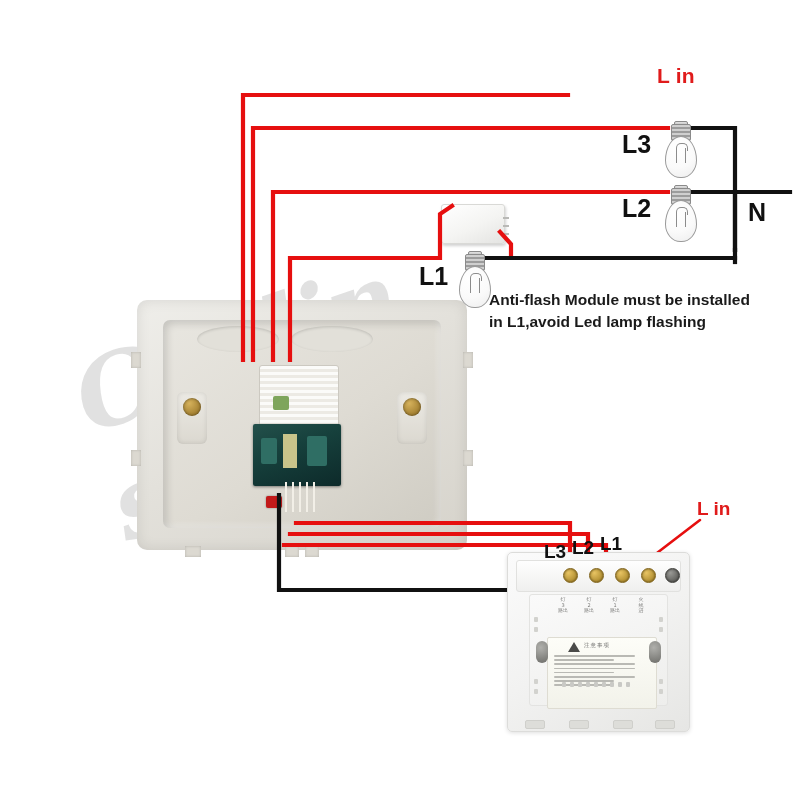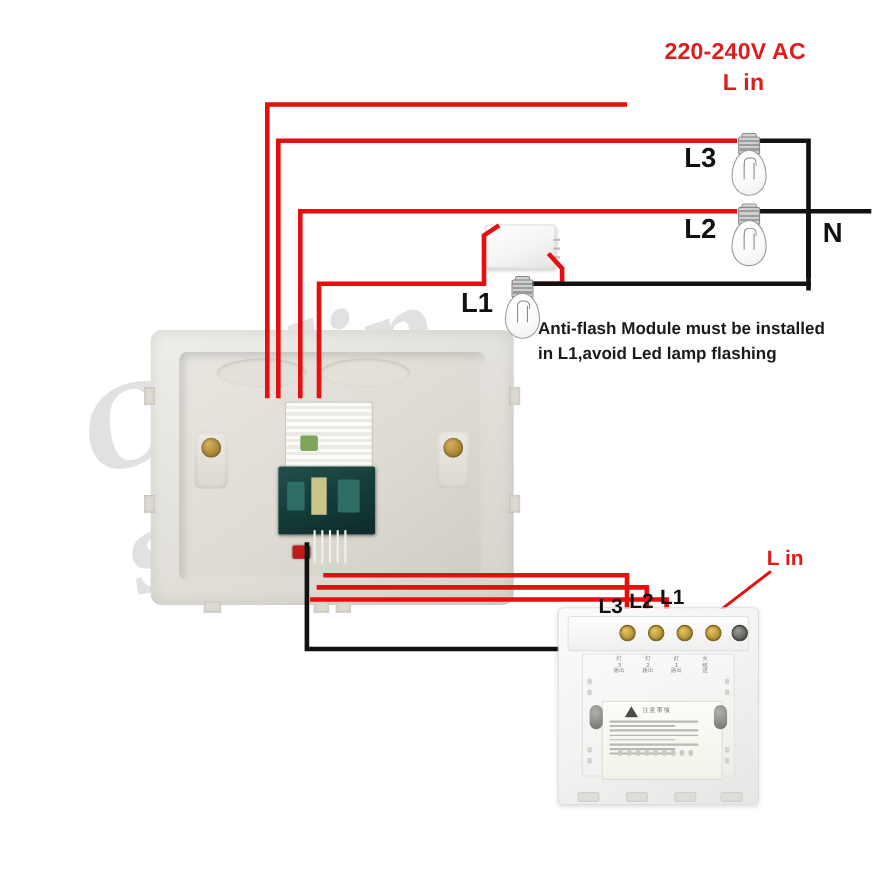--- a/index.html
+++ b/index.html
@@ -271,21 +271,20 @@
           <i></i>
       </div>
     </div>
 
     <div class="sw-foot" style="left:18px;"></div>
     <div class="sw-foot" style="left:62px;"></div>
     <div class="sw-foot" style="left:106px;"></div>
     <div class="sw-foot" style="left:148px;"></div>
   </div>
 
-  <div class="lbl red-title" style="left:604px;top:36px;">220-240V AC</div>
   <div class="lbl red-title" style="left:657px;top:64px;">L in</div>
 
   <div class="lbl blk-bulb" style="left:622px;top:130px;">L3</div>
   <div class="lbl blk-bulb" style="left:622px;top:194px;">L2</div>
   <div class="lbl blk-bulb" style="left:419px;top:262px;">L1</div>
 
   <div class="lbl blk-n" style="left:748px;top:198px;">N</div>
 
   <div class="caption" style="left:489px;top:289px;">
     <div>Anti-flash Module must be installed</div>

